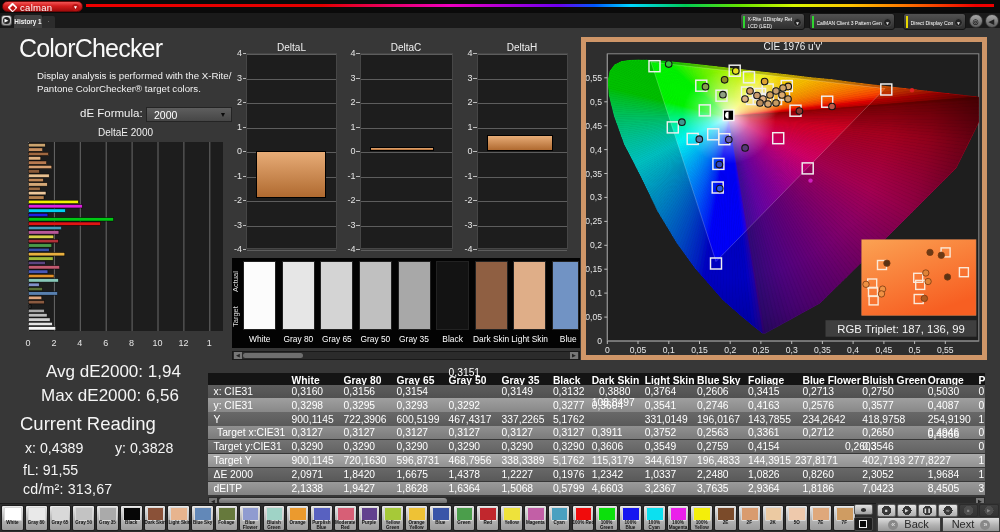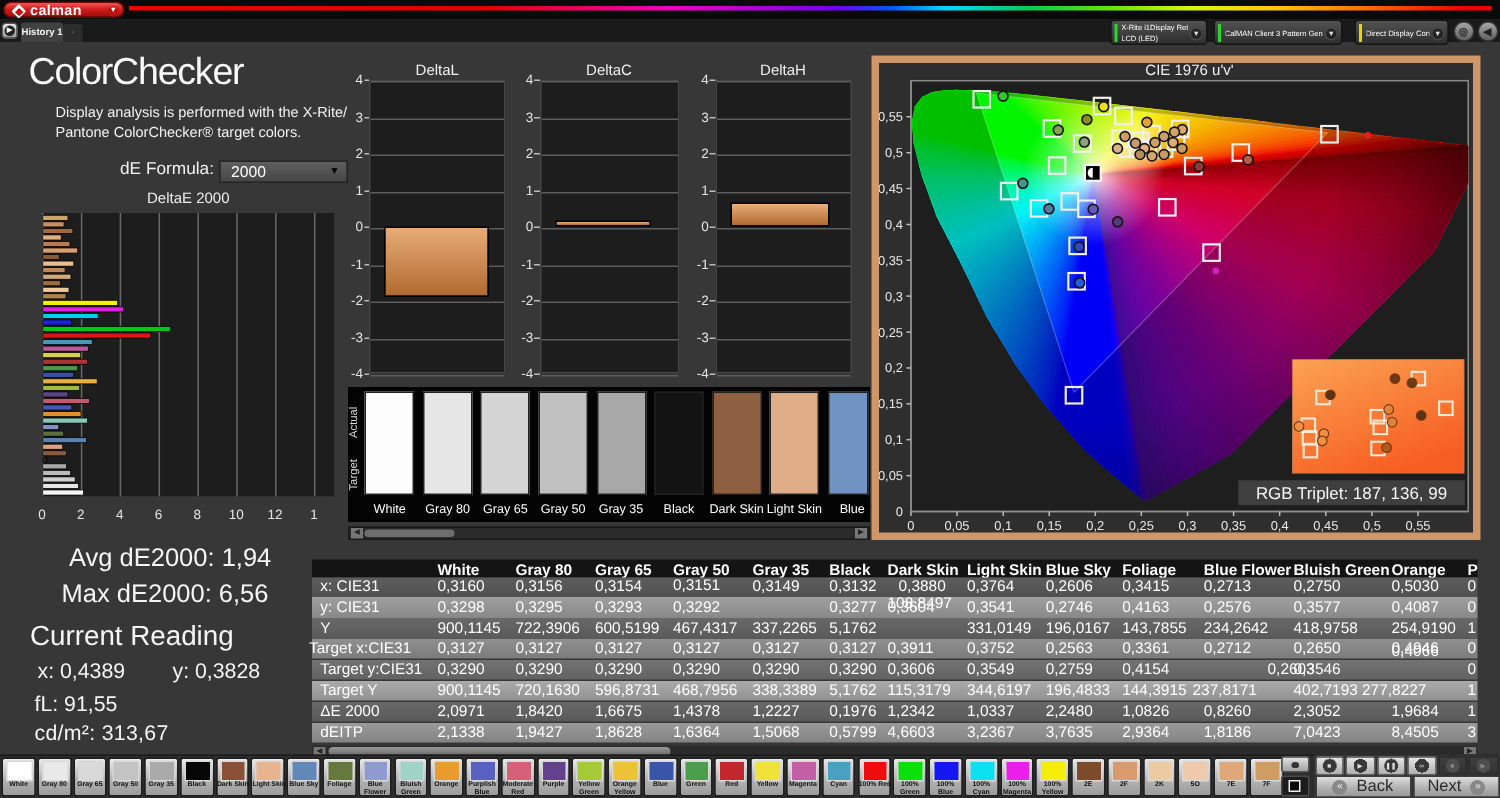--- a/index.html
+++ b/index.html
@@ -1,19 +1,19 @@
 <!DOCTYPE html>
 <html><head><meta charset="utf-8"><style>
 *{margin:0;padding:0;box-sizing:border-box}
 html,body{width:1000px;height:532px;overflow:hidden}
 body{font-family:"Liberation Sans",sans-serif;background:#373737;position:relative}
 .abs{position:absolute}
 #topbar{left:0;top:0;width:1000px;height:13px;background:#0a0a0a}
 #pill{left:2px;top:1px;width:81px;height:11px;border-radius:6px;background:linear-gradient(#f25555,#d41d1d 45%,#a30c0c);border:1px solid #6e0808}
-#pill .cm{position:absolute;left:17px;top:-0.5px;font-size:9.5px;font-weight:bold;color:#fff;letter-spacing:0.3px}
+#pill .cm{position:absolute;left:17px;top:-0.5px;font-size:9.5px;font-weight:normal;color:#fff;letter-spacing:0.3px}
 #pill .dd{position:absolute;right:3px;top:2px;width:7px;height:7px;border-radius:50%;background:#b81414;color:#fff;font-size:5px;line-height:7px;text-align:center}
 #pill .dia{position:absolute;left:5.5px;top:2px;width:7px;height:7px;background:#fff;transform:rotate(45deg);border-radius:1px}
 #pill .dia2{position:absolute;left:7.5px;top:4px;width:3.6px;height:3.6px;background:#c01212;transform:rotate(45deg)}
 #rainbow{left:86px;top:3.5px;width:908px;height:3px;background:linear-gradient(to right,#ee0000 0%,#e40000 26%,#f000c0 40%,#7000f0 52%,#0058ff 56%,#00d8ff 60%,#00cc55 66%,#66e400 72%,#d8f800 78%,#ffc800 84%,#ff7800 90%,#ee0000 98%)}
 #tabbar{left:0;top:13px;width:1000px;height:15px;background:#1a1a1a}
 #tabbtn{left:1px;top:14.5px;width:11px;height:11px;border-radius:3px;background:linear-gradient(#e8e8e8,#9a9a9a);border:1px solid #555}
 #tabbtn .c{position:absolute;left:1px;top:1px;width:7px;height:7px;border-radius:50%;background:#222;color:#fff;font-size:5px;line-height:7px;text-align:center}
 #tab1{left:14px;top:14.5px;width:28px;height:13.5px;background:#414141;border-radius:2px 2px 0 0;color:#f5f5f5;font-size:6.4px;font-weight:bold;text-align:center;line-height:13px;white-space:nowrap;overflow:hidden}
 #tab2{left:42px;top:16px;width:13px;height:12px;background:#2c2c2c;border-radius:2px 2px 0 0;color:#888;font-size:7px;text-align:center;line-height:11px}
 .dropd{top:13px;height:17px;background:linear-gradient(#525252,#2e2e2e);border:1px solid #141414;border-radius:3px;color:#fff}
@@ -797,21 +797,21 @@
 <div class="tcell thc" style="left:748.1px;top:374.5px">Foliage</div>
 <div class="tcell thc" style="left:802.5px;top:374.5px">Blue Flower</div>
 <div class="tcell thc" style="left:862.3px;top:374.5px">Bluish Green</div>
 <div class="tcell thc" style="left:927.7px;top:374.5px">Orange</div>
 <div class="tcell thc" style="left:978.4px;top:374.5px">P</div>
 <div class="trow" style="top:384.5px;height:13.3px;background:linear-gradient(#5d5d5d,#575757 50%,#505050)"></div>
 <div class="tcell" style="left:213.5px;top:385.7px">x: CIE31</div>
 <div class="tcell" style="left:291.6px;top:385.7px">0,3160</div>
 <div class="tcell" style="left:343.6px;top:385.7px">0,3156</div>
 <div class="tcell" style="left:396.6px;top:385.7px">0,3154</div>
-<div class="tcell" style="left:448.6px;top:385px">0,3151</div>
+<div class="tcell" style="left:448.6px;top:367px">0,3151</div>
 <div class="tcell" style="left:501.6px;top:385.7px">0,3149</div>
 <div class="tcell" style="left:552.9px;top:385.7px">0,3132</div>
 <div class="tcell" style="left:599px;top:385.7px">0,3880</div>
 <div class="tcell" style="left:644.7px;top:385.7px">0,3764</div>
 <div class="tcell" style="left:697.1px;top:385.7px">0,2606</div>
 <div class="tcell" style="left:748.1px;top:385.7px">0,3415</div>
 <div class="tcell" style="left:802.5px;top:385.7px">0,2713</div>
 <div class="tcell" style="left:862.3px;top:385.7px">0,2750</div>
 <div class="tcell" style="left:927.7px;top:385.7px">0,5030</div>
 <div class="tcell" style="left:978.4px;top:385.7px">0</div>
@@ -841,21 +841,21 @@
 <div class="tcell" style="left:552.9px;top:413.5px">5,1762</div>
 <div class="tcell" style="left:591.7px;top:397px">108,8497</div>
 <div class="tcell" style="left:644.7px;top:413.5px">331,0149</div>
 <div class="tcell" style="left:697.1px;top:413.5px">196,0167</div>
 <div class="tcell" style="left:748.1px;top:413.5px">143,7855</div>
 <div class="tcell" style="left:802.5px;top:413.5px">234,2642</div>
 <div class="tcell" style="left:862.3px;top:413.5px">418,9758</div>
 <div class="tcell" style="left:927.7px;top:413.5px">254,9190</div>
 <div class="tcell" style="left:978.4px;top:413.5px">1</div>
 <div class="trow" style="top:426.2px;height:13.3px;background:linear-gradient(#909090,#868686 50%,#7b7b7b)"></div>
-<div class="tcell" style="left:206px;top:427.4px">Target x:CIE31</div>
+<div class="tcell" style="left:217px;top:427.4px">Target x:CIE31</div>
 <div class="tcell" style="left:291.6px;top:427.4px">0,3127</div>
 <div class="tcell" style="left:343.6px;top:427.4px">0,3127</div>
 <div class="tcell" style="left:396.6px;top:427.4px">0,3127</div>
 <div class="tcell" style="left:448.6px;top:427.4px">0,3127</div>
 <div class="tcell" style="left:501.6px;top:427.4px">0,3127</div>
 <div class="tcell" style="left:552.9px;top:427.4px">0,3127</div>
 <div class="tcell" style="left:591.7px;top:427.4px">0,3911</div>
 <div class="tcell" style="left:644.7px;top:427.4px">0,3752</div>
 <div class="tcell" style="left:697.1px;top:427.4px">0,2563</div>
 <div class="tcell" style="left:748.1px;top:427.4px">0,3361</div>

